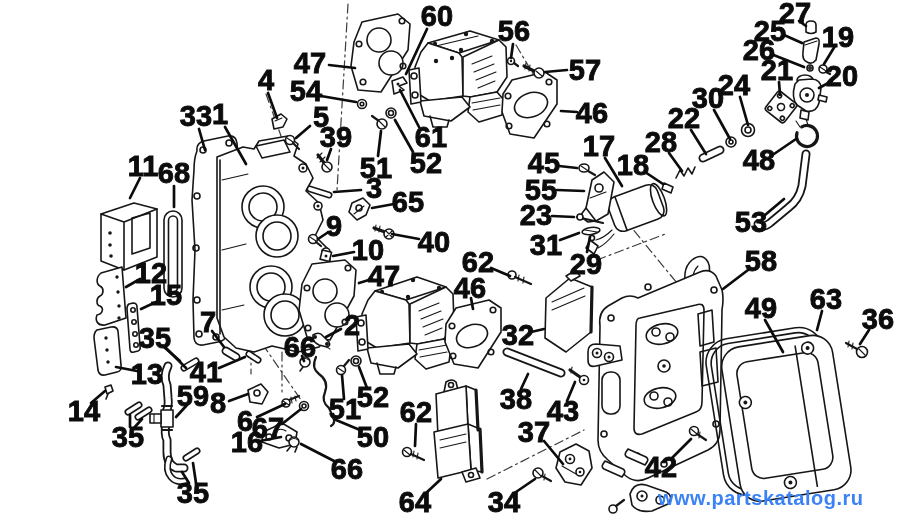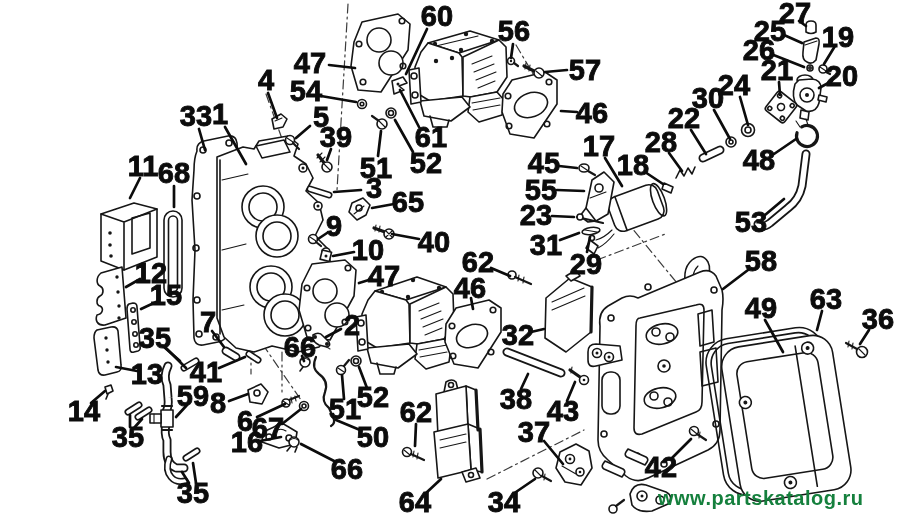--- a/index.html
+++ b/index.html
@@ -702,14 +702,14 @@
         <text x="761" y="318" class="pnum">49</text>
         <line x1="822" y1="311" x2="817" y2="330" class="lead"></line>
         <text x="826" y="309" class="pnum">63</text>
         <line x1="869" y1="330" x2="860" y2="344" class="lead"></line>
         <text x="878" y="329" class="pnum">36</text>
         <line x1="672" y1="458" x2="691" y2="439" class="lead"></line>
         <text x="661" y="477" class="pnum">42</text>
       </g>
 </svg>
 
-<div id="watermark" style="color: #15803d;">www.partskatalog.ru</div>
+<div id="watermark" style="color: #3b82f6;">www.partskatalog.ru</div>
 </div>
 
 </body></html>

